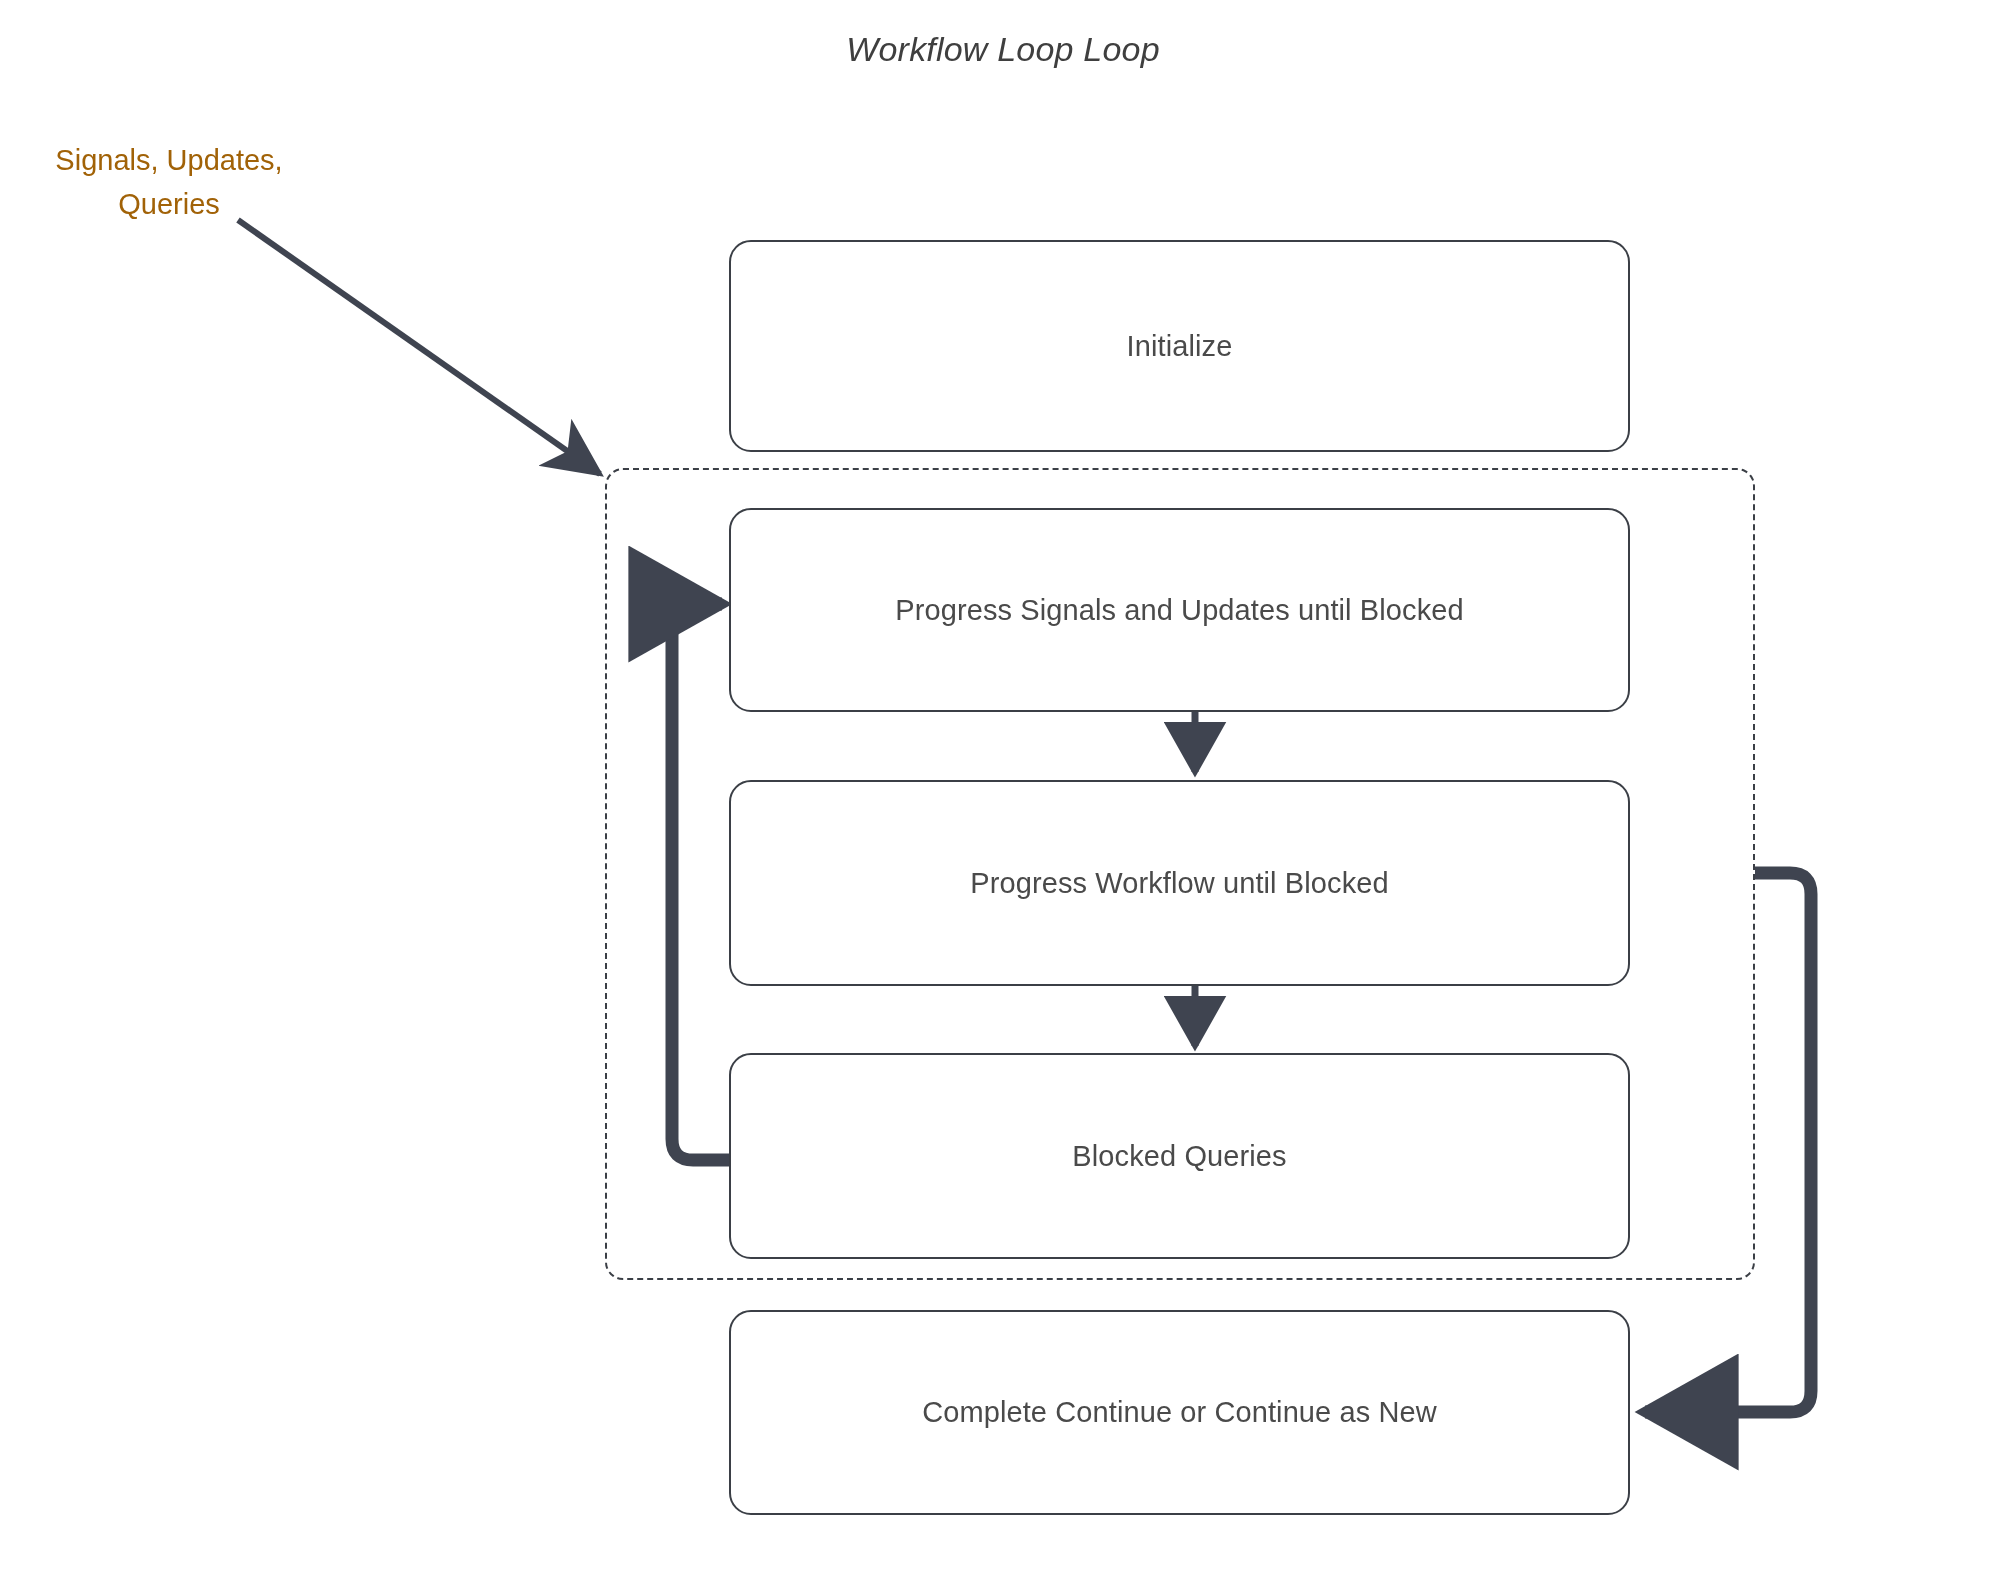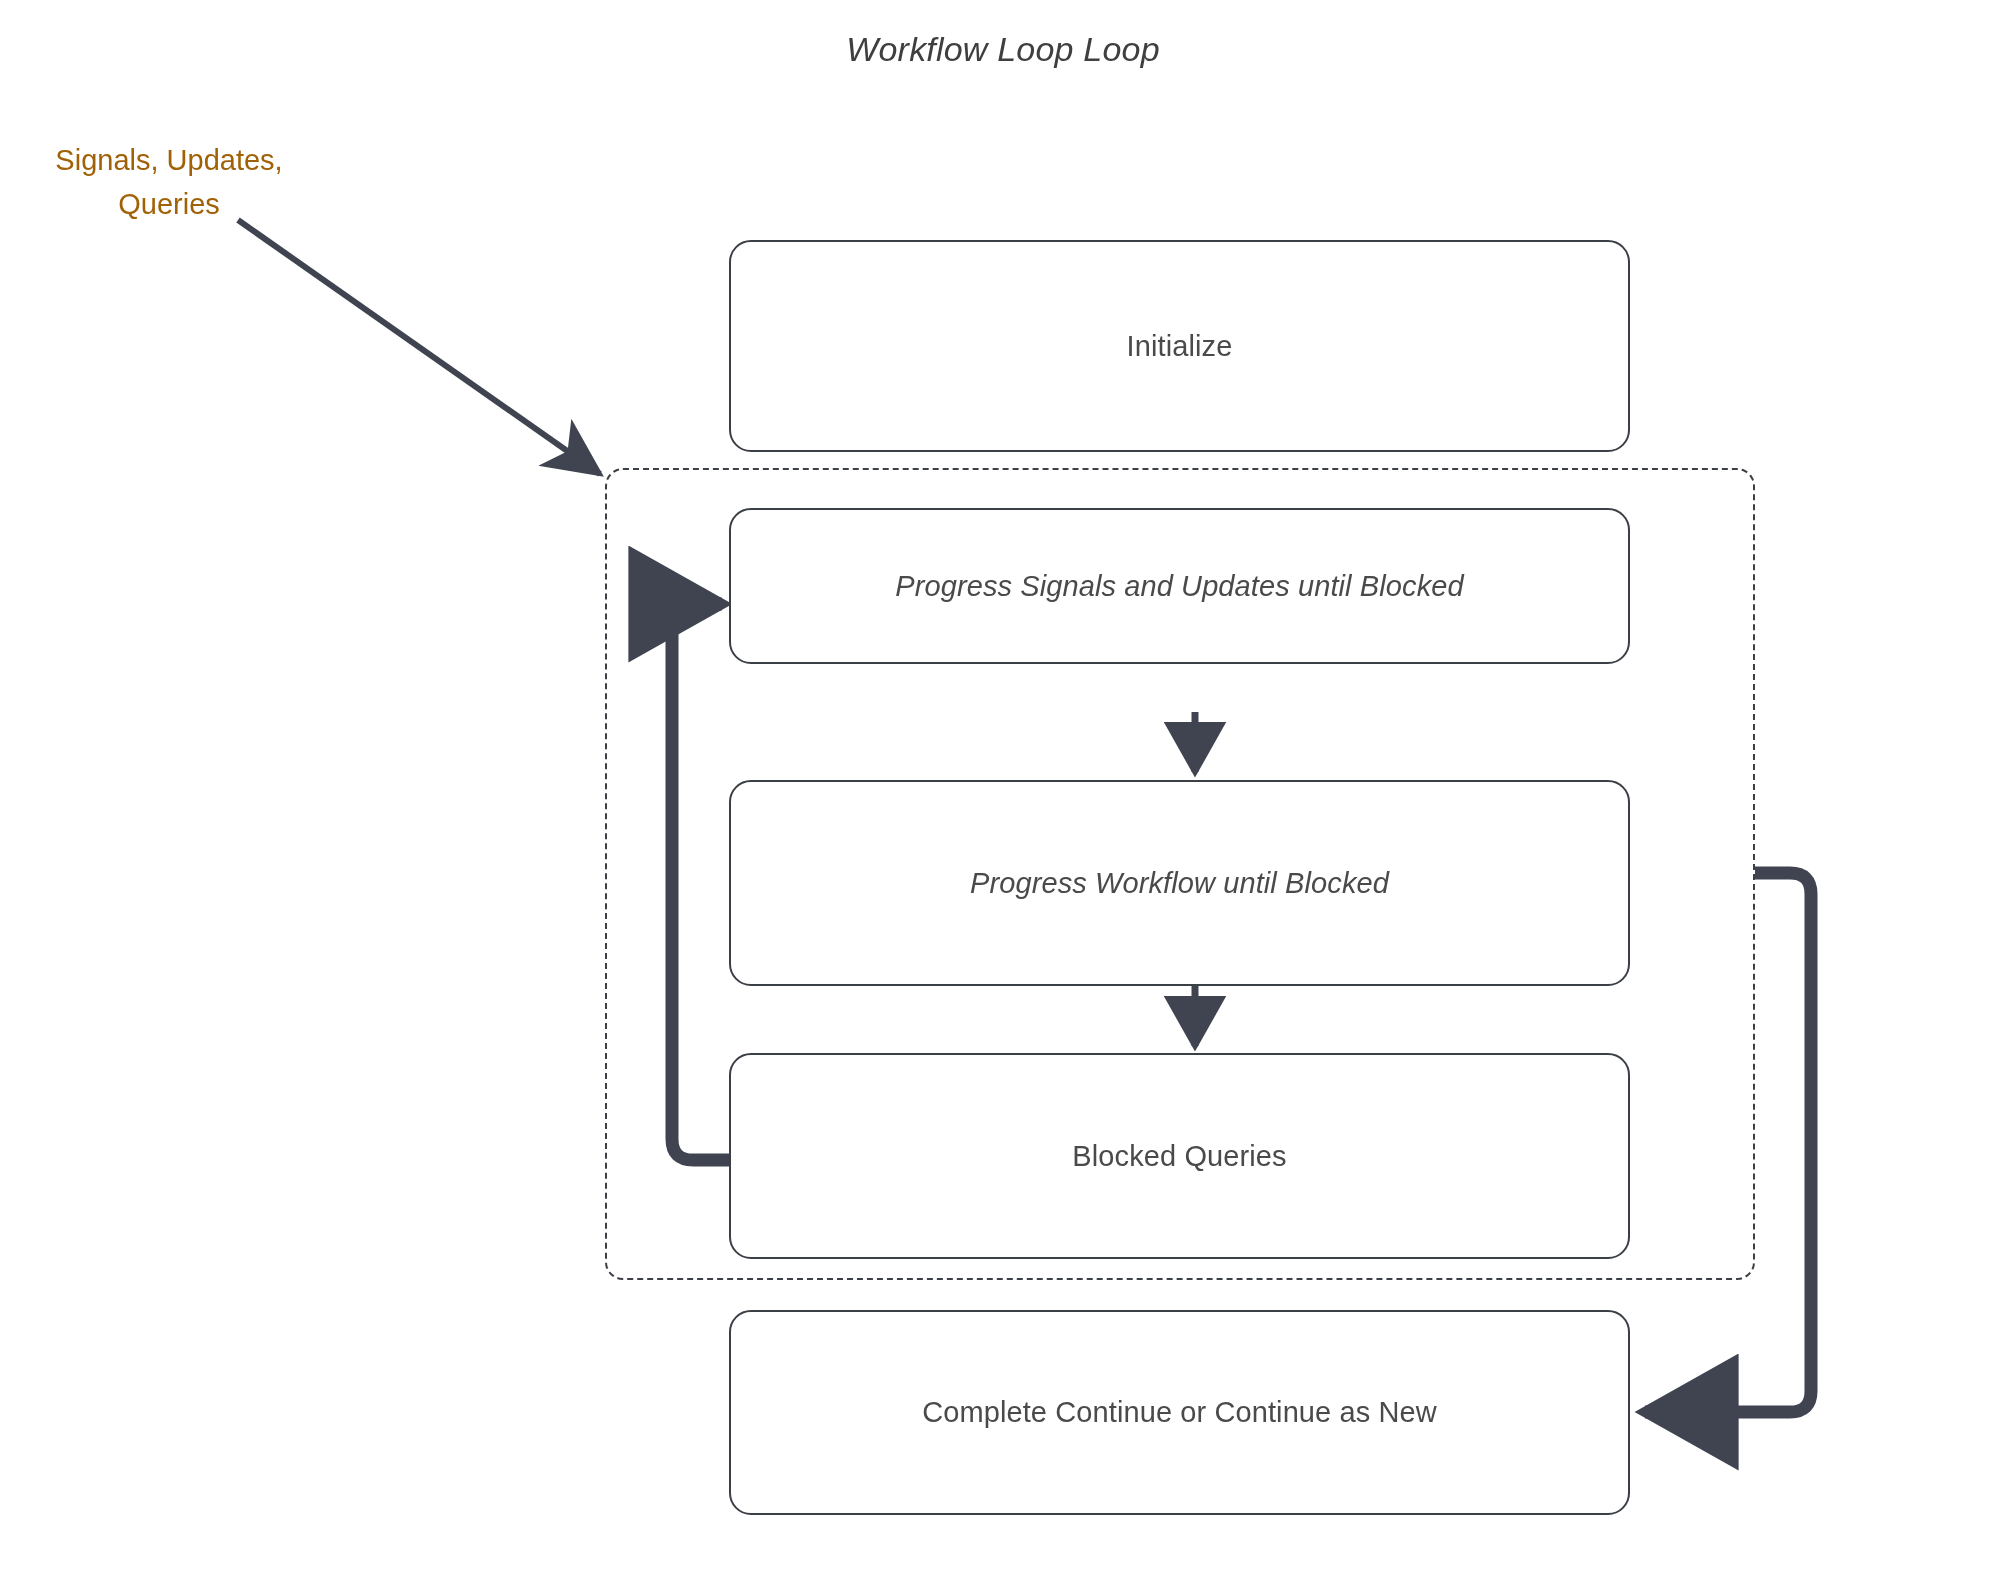--- a/index.html
+++ b/index.html
@@ -109,25 +109,25 @@
 
     <path d="M 729 1160 L 693 1160 Q 672 1160 672 1139 L 672 625 Q 672 604 693 604 L 722 604" fill="none" stroke="#3f4450" stroke-width="13" stroke-linecap="butt" marker-end="url(#fatArrow)"></path>
 
     <path d="M 1755 873 L 1790 873 Q 1811 873 1811 894 L 1811 1391 Q 1811 1412 1790 1412 L 1645 1412" fill="none" stroke="#3f4450" stroke-width="13" stroke-linecap="butt" marker-end="url(#fatArrow)"></path>
   </svg>
 
   <div class="node-box" style="left:729px; top:228px; width:901px; height:212px;margin-top:12px;">
     <span class="node-label">Initialize</span>
   </div>
 
-  <div class="node-box" style="left:729px; top:508px; width:901px; height:156px;font-style:italic;">
+  <div class="node-box" style="left:729px; top:508px; width:901px; height:204px;">
     <span class="node-label">Progress Signals and Updates until Blocked</span>
   </div>
 
-  <div class="node-box" style="left:729px; top:780px; width:901px; height:206px;font-style:italic;">
+  <div class="node-box" style="left:729px; top:780px; width:901px; height:206px;">
     <span class="node-label">Progress Workflow until Blocked</span>
   </div>
 
   <div class="node-box" style="left:729px; top:1053px; width:901px; height:206px;">
     <span class="node-label">Blocked Queries</span>
   </div>
 
   <div class="node-box" style="left:729px; top:1310px; width:901px; height:205px;">
     <span class="node-label">Complete Continue or Continue as New</span>
   </div>

